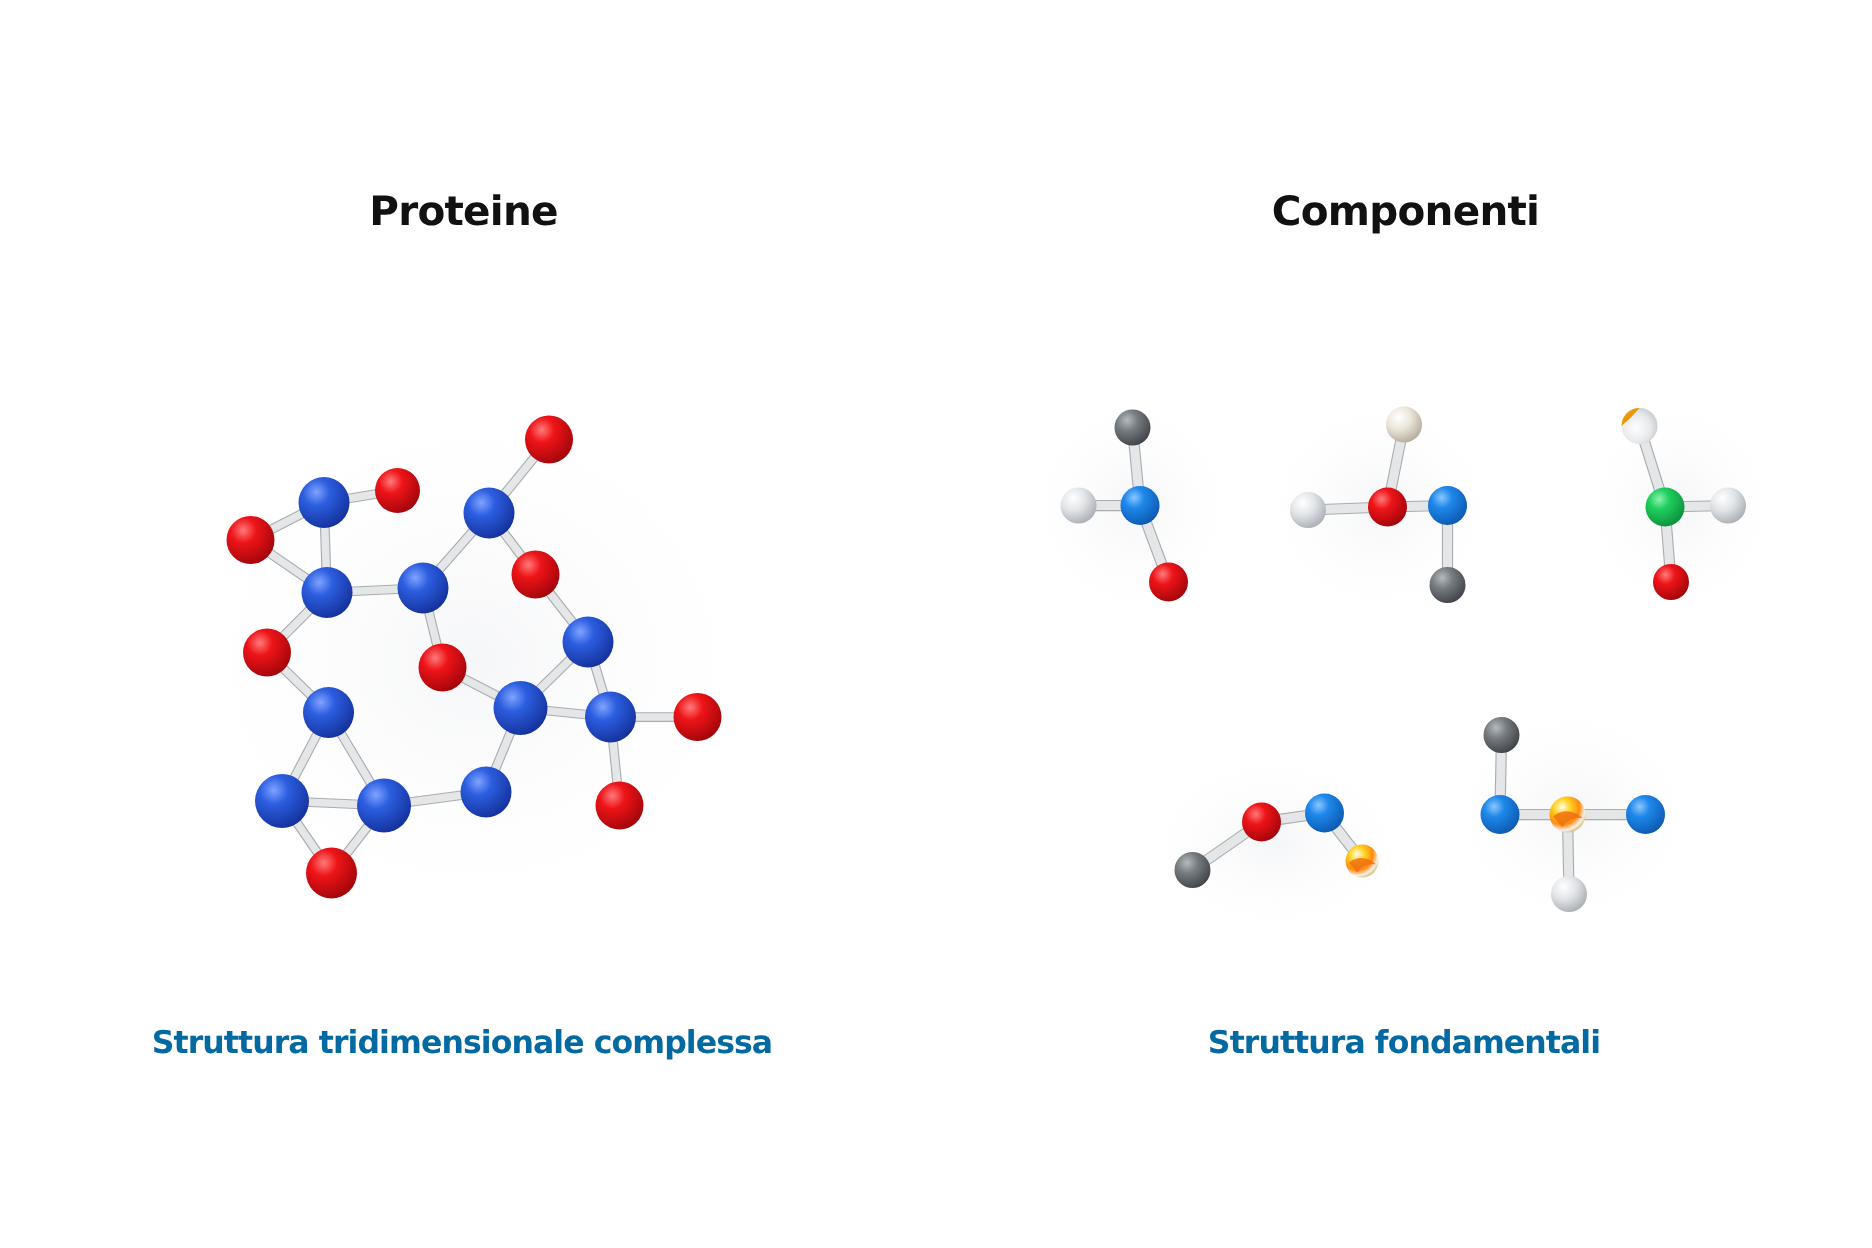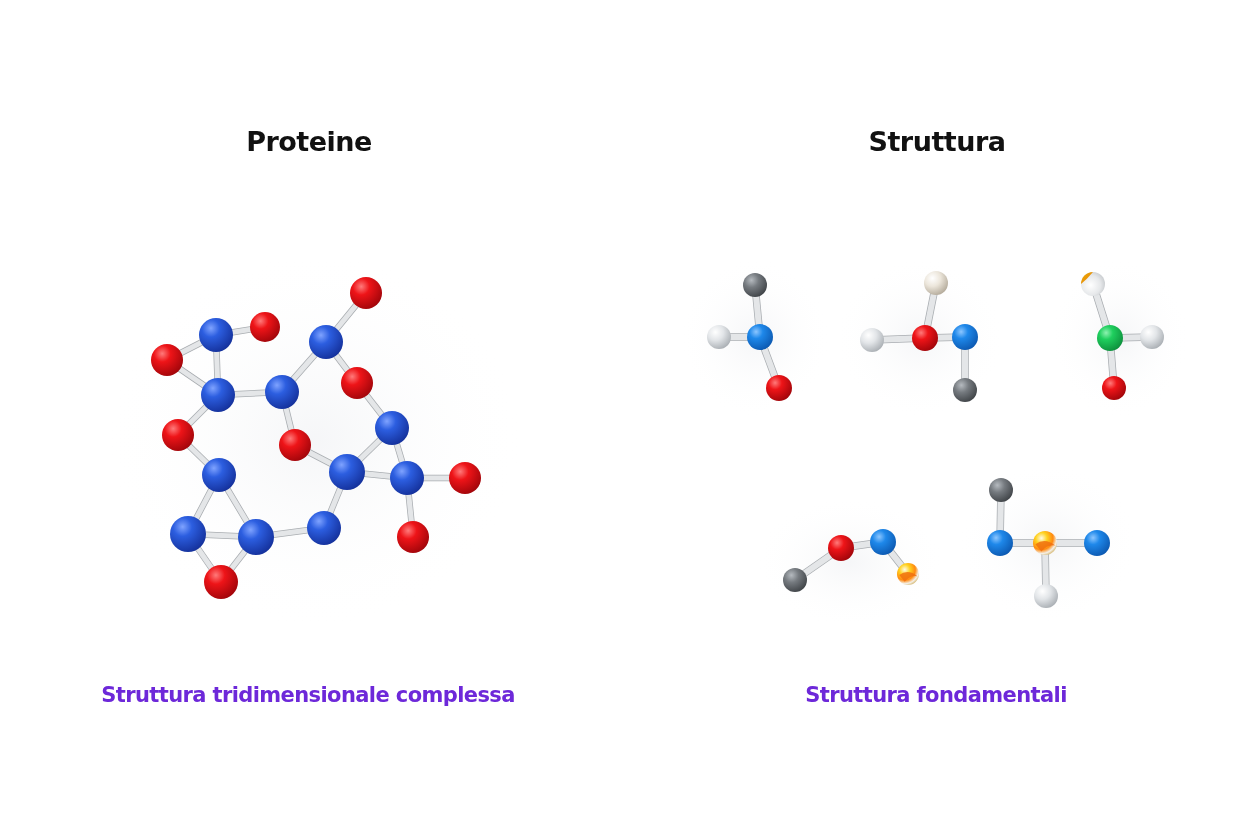--- a/index.html
+++ b/index.html
@@ -22,21 +22,21 @@
     color: #111111;
     letter-spacing: -0.5px;
     white-space: nowrap;
     transform: translateX(-50%);
   }
   .panel-caption {
     position: absolute;
     top: 683px;
     font-size: 21px;
     font-weight: bold;
-    color: #6d28d9;
+    color: #0369a1;
     letter-spacing: -0.6px;
     white-space: nowrap;
     transform: translateX(-50%);
   }
   #title-left { left: 309px; }
   #title-right { left: 937px; }
   #caption-left { left: 308px; }
   #caption-right { left: 936px; }
   svg.scene {
     position: absolute;
@@ -257,16 +257,16 @@
           <circle cx="1000" cy="543" r="13" fill="url(#g-amino_blue)"></circle>
           <circle cx="1045" cy="543" r="12" fill="url(#g-marbled)"></circle>
           <path d="M 1035.4 544.2 Q 1045 537 1055.2 545.4 Q 1047.4 544.2 1041.4 551.4 Z" fill="#f07010" opacity="0.85"></path>
           <circle cx="1097" cy="543" r="13" fill="url(#g-amino_blue)"></circle>
           <circle cx="1046" cy="596" r="12" fill="url(#g-light_gray)"></circle>
         </g>
       </g>
   </svg>
 
   <div id="title-left" class="panel-title">Proteine</div>
-  <div id="title-right" class="panel-title">Struttura</div>
+  <div id="title-right" class="panel-title">Componenti</div>
   <div id="caption-left" class="panel-caption">Struttura tridimensionale complessa</div>
   <div id="caption-right" class="panel-caption">Struttura fondamentali</div>
 </div>
 
 </body></html>

